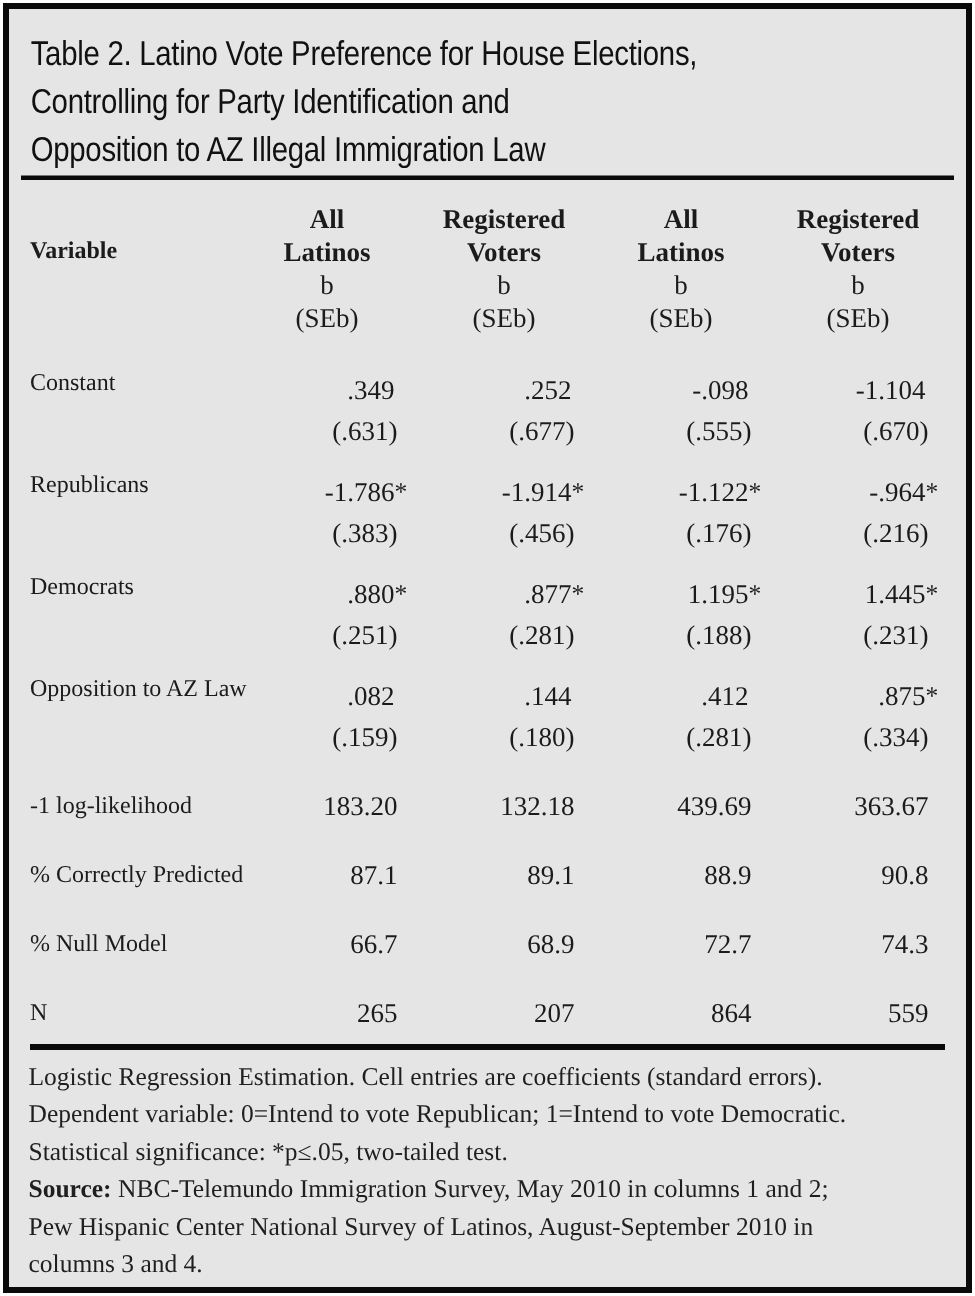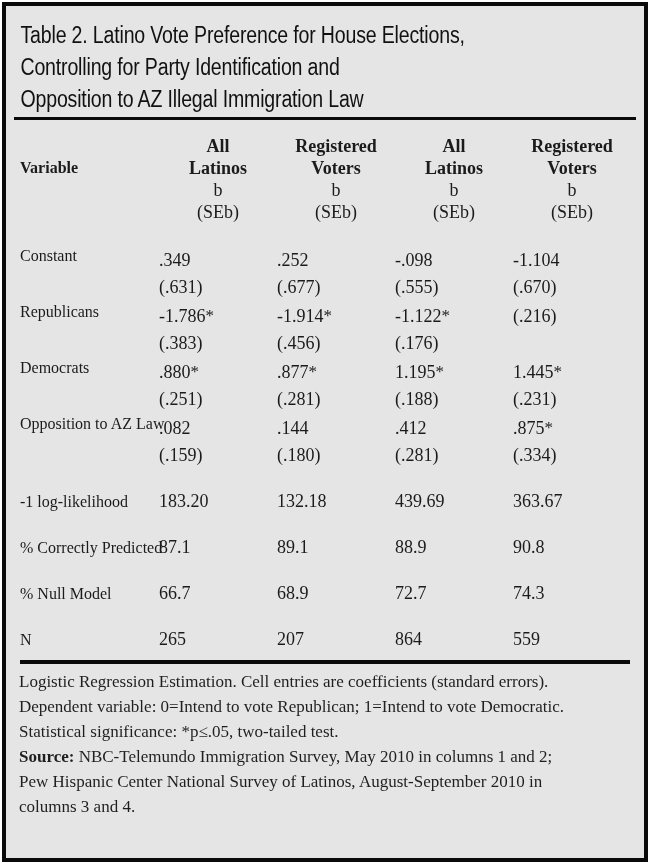--- a/index.html
+++ b/index.html
@@ -38,32 +38,32 @@
     margin: 7px 14px 0 14px;
   }
   
   .tbl {
     display: grid;
     grid-template-columns: 145px 118px 118px 118px 118px;
     margin-left: 8px;
     width: 617px;
   }
   .label-cell { padding-left: 6px; white-space: nowrap; font-size: 16px; }
-  .num-cell   { text-align: left; padding-right: 12px; font-size: 18px; }
+  .num-cell   { text-align: right; padding-right: 12px; font-size: 18px; }
   .head-cell  { text-align: center; font-size: 18px; line-height: 22px; }
   .hname      { font-weight: bold; }
   .header-block { margin-top: 15px; }
   .varhead {
     font-weight: bold;
     padding-top: 22px;
     line-height: 22px;
     align-self: start;
   }
   .coef-row  { margin-top: 24px; }
-  .coef-row ~ .coef-row { margin-top: 2px; }
+  .coef-row ~ .coef-row { margin-top: 14px; }
   .bline, .seline { line-height: 27px; white-space: nowrap; }
   .star {
     display: inline-block; width: 2px;
     position: relative; top: -1px;
     font-size: 17px;
     white-space: nowrap;
   }
   .stat-row { margin-top: 19px; line-height: 27px; }
   .stat-row.first { margin-top: 19px; }
   
@@ -144,20 +144,21 @@
     </div>
     <div class="num-cell">
       <div class="bline"><span>-1.914</span><span class="star">*</span></div>
       <div class="seline">(.456)</div>
     </div>
     <div class="num-cell">
       <div class="bline"><span>-1.122</span><span class="star">*</span></div>
       <div class="seline">(.176)</div>
     </div>
     <div class="num-cell">
+      <div class="bline"><span>-.964</span><span class="star">*</span></div>
       <div class="seline">(.216)</div>
     </div>
   </div>
 
   <div class="tbl coef-row">
     <div class="label-cell">Democrats</div>
     <div class="num-cell">
       <div class="bline"><span>.880</span><span class="star">*</span></div>
       <div class="seline">(.251)</div>
     </div>

